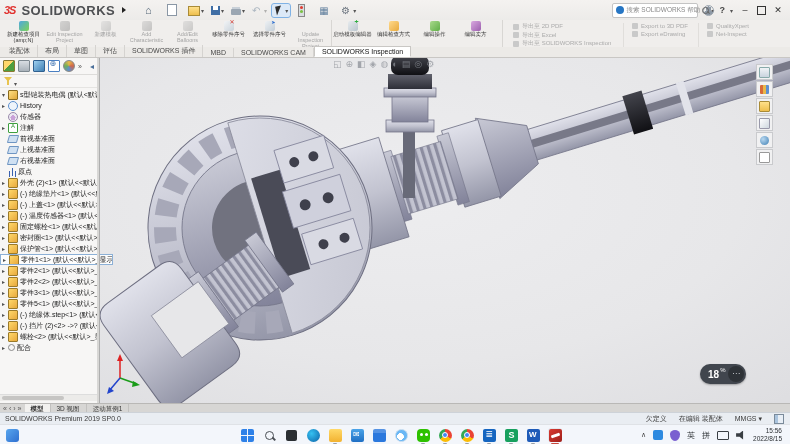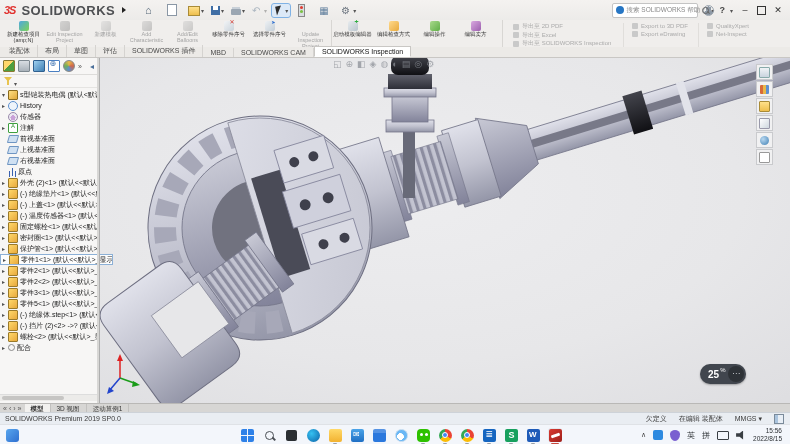--- a/index.html
+++ b/index.html
@@ -707,21 +707,21 @@
             <span class="ts-ic appearances-icon"></span>
           </span>
 
           <span class="ts-btn">
             <span class="ts-ic custom-properties-icon"></span>
           </span>
 
       </div>
 
       <div class="pill">
-        <span class="pill-val">25</span>
+        <span class="pill-val">18</span>
         <span class="pill-unit">%</span>
         <span class="pill-btn">⋯</span>
       </div>
 
       <svg class="triad" width="34" height="40" viewBox="0 0 34 40">
         <line x1="14" y1="24" x2="14" y2="4" stroke="#d22" stroke-width="1.5"></line>
         <polygon points="14,0 11,7 17,7" fill="#d22"></polygon>
         <line x1="14" y1="24" x2="31" y2="30" stroke="#1a9c1a" stroke-width="1.5"></line>
         <polygon points="34,31 27,27 26,33" fill="#1a9c1a"></polygon>
         <line x1="14" y1="24" x2="3" y2="37" stroke="#2244cc" stroke-width="1.5"></line>

